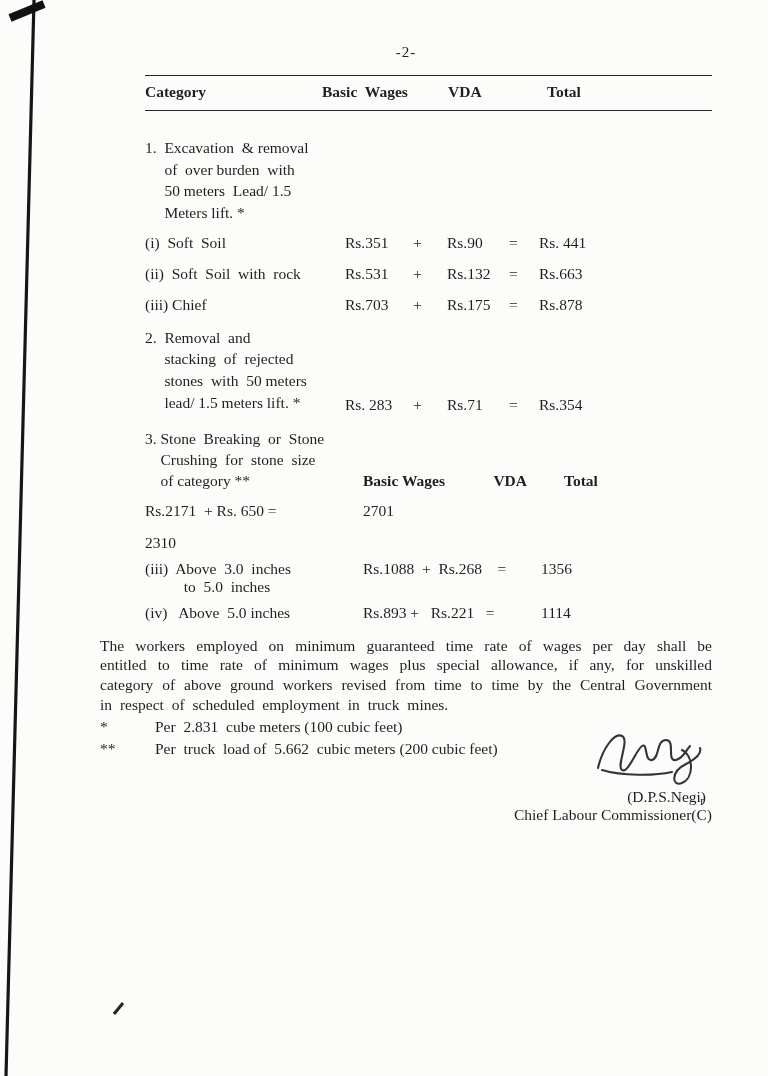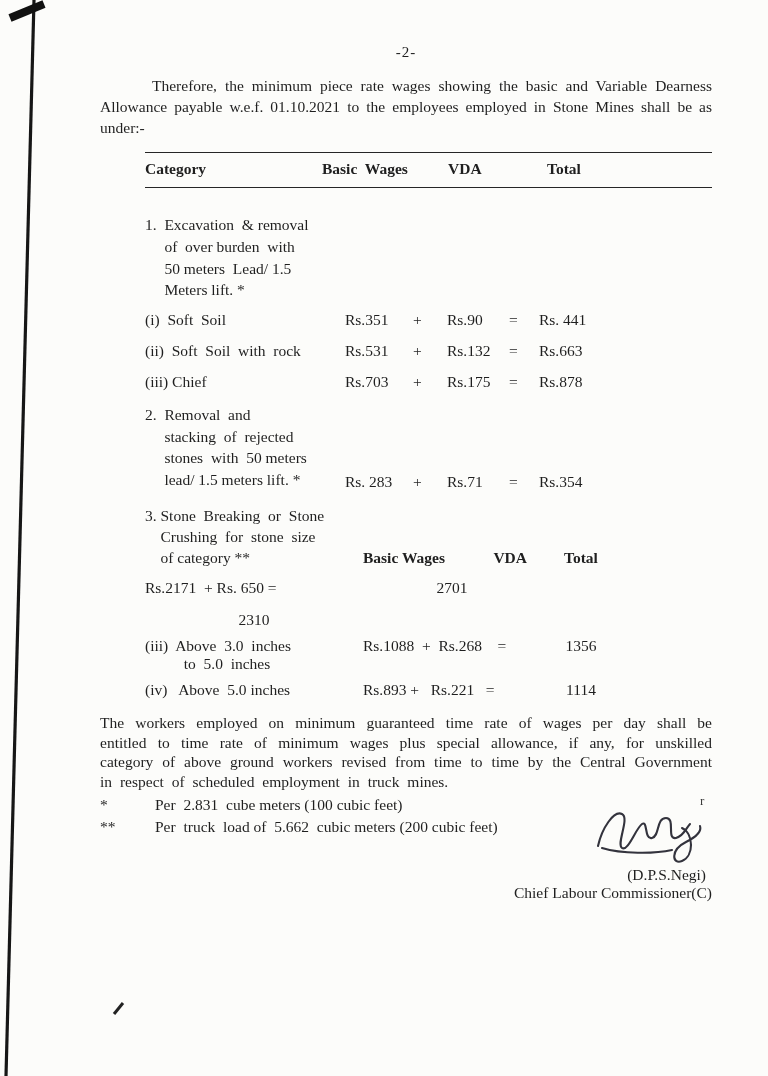--- a/index.html
+++ b/index.html
@@ -47,21 +47,21 @@
     font-weight:bold; font-size:15.5px;
     margin-top:-20px; padding:0 0 12px 0;
   }
   .s3head .bw-vda { display:flex; justify-content:space-between; padding-right:14px; }
   .s3head .total { text-align:center; }
 
   .row3 {
     display:grid; grid-template-columns:218px 178px 80px;
     font-size:15.5px; margin-bottom:14px; white-space:pre-wrap;
   }
-  .row3 .r3-total { text-align:center; align-self:start; }
+  .row3 .r3-total { align-self:start; }
   .row3.tight { margin-bottom:8px; }
 
   .closing {
     margin:12px 0 0 0;
     font-size:15.5px; line-height:1.27;
     text-align:justify; word-spacing:4px;
   }
 
   .footnote {
     display:grid; grid-template-columns:55px 1fr;
@@ -84,21 +84,20 @@
 </style>
 </head>
 <body>
 
 <div class="page">
 
   <div class="content">
 
     <div class="page-number">-2-</div>
 
-    <p class="intro">Therefore,  the minimum piece rate wages showing the basic  and Variable Dearness Allowance payable w.e.f.  01.10.2021 to the employees employed in Stone Mines shall be as under:-</p>
 
     <div class="tbl">
 
       <div class="rule"></div>
 
       <div class="thead">
         <span>Category</span>
         <span>Basic  Wages</span>
         <span>VDA</span>
         <span>Total</span>

